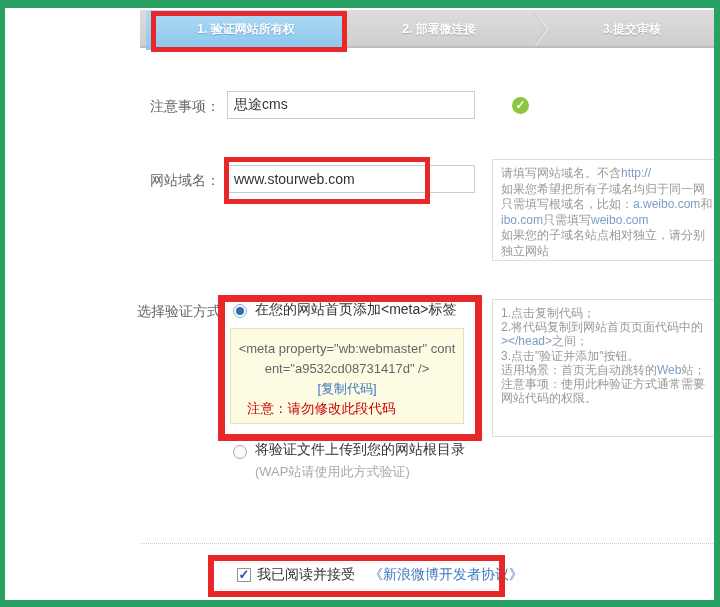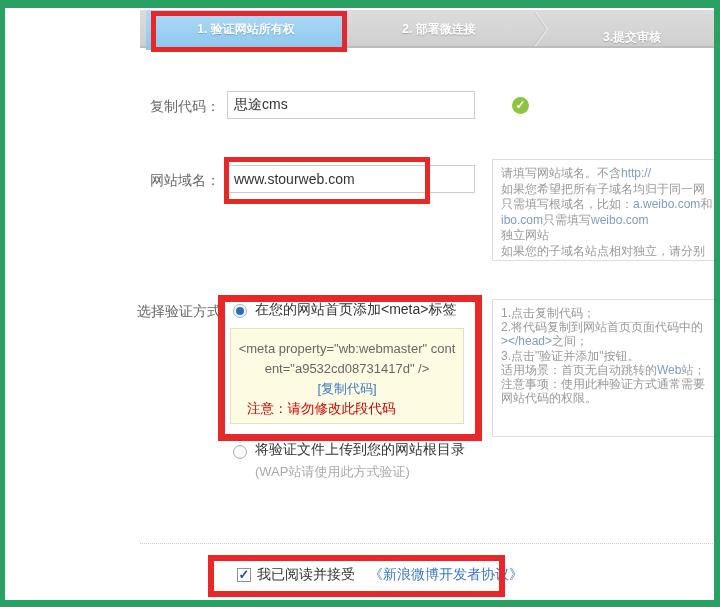--- a/index.html
+++ b/index.html
@@ -26,21 +26,21 @@
     line-height:38px; text-shadow:0 1px 1px rgba(110,110,110,.45);
     cursor:pointer;
   }
   .tab-active {
     width:200px; height:40px; margin:0 0 -4px 6px;
     background:linear-gradient(#b0dbf5,#8cc7ee);
     border-radius:4px 4px 0 0;
     text-shadow:0 1px 1px rgba(90,140,175,.6);
   }
   .tab-2 { width:186px; }
-  .tab-3 { flex:1;margin-top:8px; }
+  .tab-3 { flex:1; }
   .chev { width:18px; height:38px; }
 
   
   .ann { position:absolute; border-style:solid; border-color:#e82828; background:transparent; z-index:4; }
   .ann-tab   { left:151px; top:11px;  width:196px; height:41px;  border-width:5px; }
   .ann-domain{ left:224px; top:157px; width:206px; height:47px;  border-width:5px; }
   .ann-meta  { left:218px; top:295px; width:264px; height:146px; border-width:7px; }
   .ann-agree { left:208px; top:555px; width:297px; height:42px;  border-width:6px; }
 
   
@@ -115,34 +115,34 @@
   <div class="tabbar">
     <div class="tab tab-active">1. 验证网站所有权</div>
     <div class="tab tab-2">2. 部署微连接</div>
     <svg class="chev" viewBox="0 0 18 38">
       <polyline points="3,2 15,19 3,36" fill="none" stroke="#e6e6e6" stroke-width="2"></polyline>
       <polyline points="2,2 14,19 2,36" fill="none" stroke="#c2c2c2" stroke-width="1"></polyline>
     </svg>
     <div class="tab tab-3">3.提交审核</div>
   </div>
 
-  <div class="f-label" style="left:150px; top:98px;">复制代码：</div>
+  <div class="f-label" style="left:150px; top:98px;">注意事项：</div>
   <input id="input-name" class="txt-input" type="text" value="思途cms" style="">
   <div class="valid-check">✓</div>
 
   <div class="f-label" style="left:150px; top:172px;">网站域名：</div>
   <input id="input-domain" class="txt-input" type="text" value="www.stourweb.com" style="">
 
   <div id="helpbox-domain" class="helpbox">
     <div class="tint-latin">请填写网站域名。不含<span class="latin">http://</span></div>
     <div class="tint-latin">如果您希望把所有子域名均归于同一网</div>
     <div class="tint-latin">只需填写根域名，比如：<span class="latin">a.weibo.com</span>和</div>
     <div class="tint-latin"><span class="latin">ibo.com</span>只需填写<span class="latin">weibo.com</span></div>
+    <div class="tint-latin">如果您的子域名站点相对独立，请分别</div>
     <div class="tint-latin">独立网站</div>
-    <div class="tint-latin">如果您的子域名站点相对独立，请分别</div>
   </div>
 
   <div class="f-label" style="left:137px; top:303px;">选择验证方式</div>
 
   <span id="radio-meta" class="radio">
       <span class="dot"></span>
     </span>
   <div id="lbl-opt-meta" class="opt-label">在您的网站首页添加&lt;meta&gt;标签</div>
 
   <div class="codebox">

